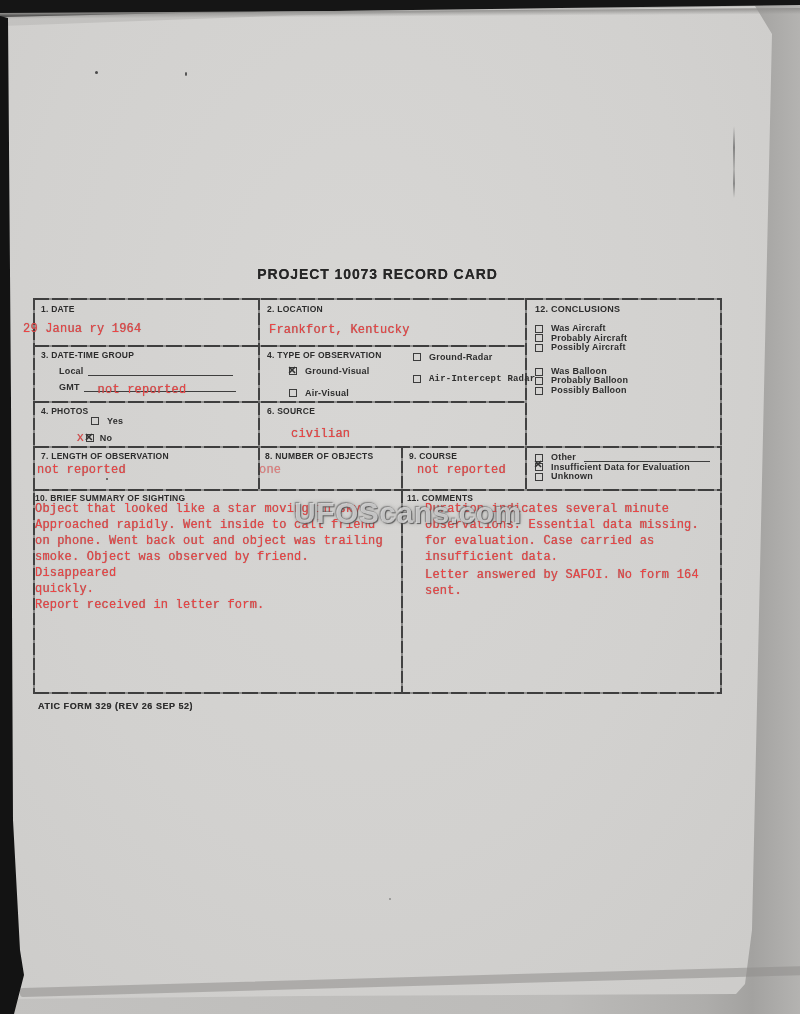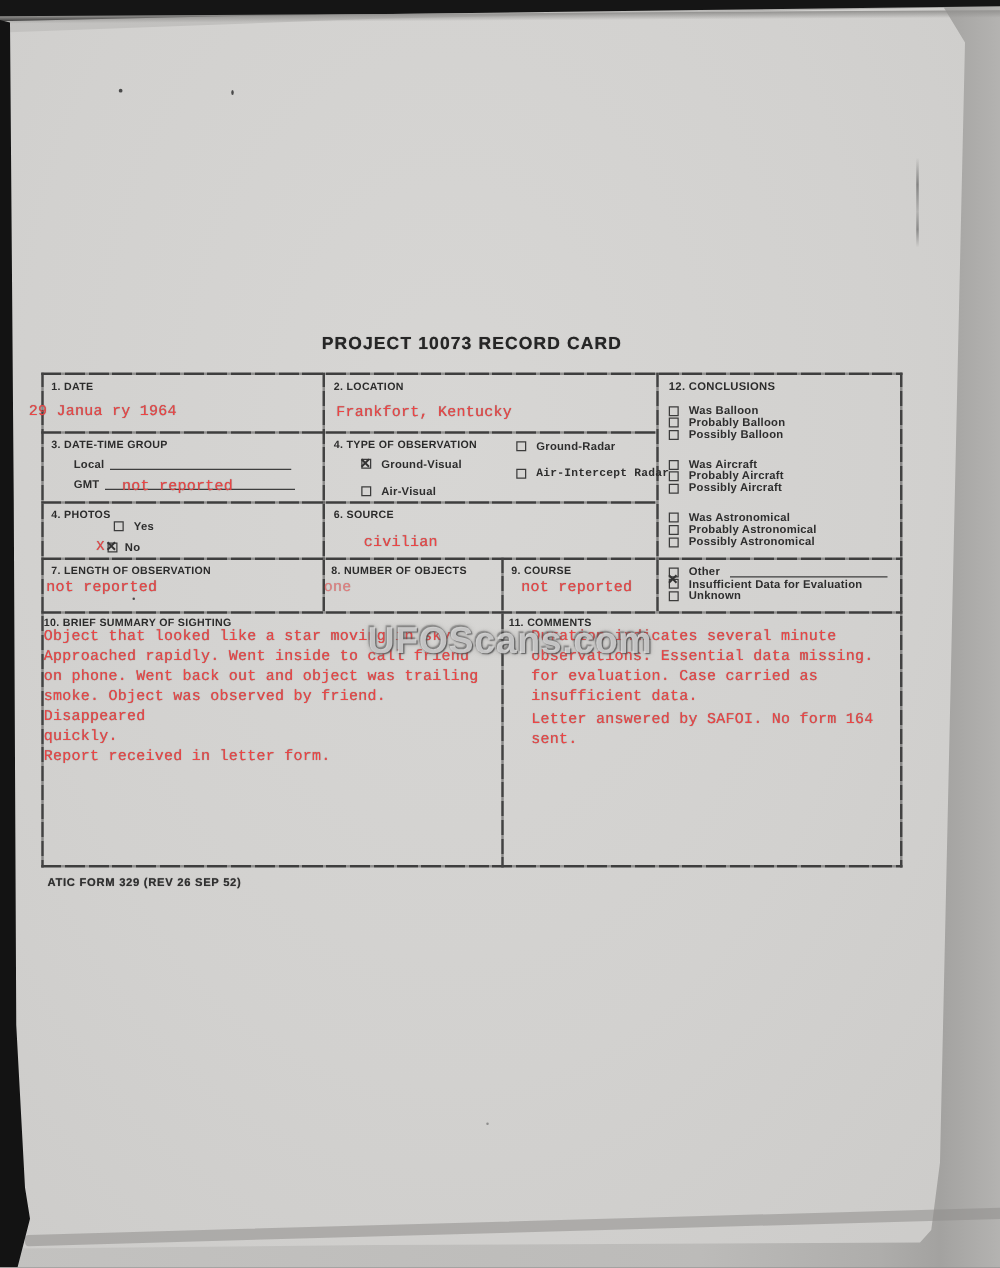--- a/index.html
+++ b/index.html
@@ -179,57 +179,43 @@
 insufficient data.</div>
       <div class="typed typed-block" style="position:absolute;left:22px;top:76px;width:292px;">Letter answered by SAFOI. No form 164
 sent.</div>
     </div>
 
     <div class="cell" style="left:494px;top:2px;width:193px;height:116px;">
       <div class="lbl" style="margin:4px 0 10px 8px;font-size:9px;">12. CONCLUSIONS</div>
       <div class="concl-group">
         <div class="chk-row">
             <span class="chk"></span>
+            <span class="opt-lbl">Was Aircraft</span>
+          </div>
+        <div class="chk-row">
+            <span class="chk"></span>
+            <span class="opt-lbl">Probably Aircraft</span>
+          </div>
+        <div class="chk-row">
+            <span class="chk"></span>
+            <span class="opt-lbl">Possibly Aircraft</span>
+          </div>
+      </div>
+      <div class="concl-group">
+        <div class="chk-row">
+            <span class="chk"></span>
             <span class="opt-lbl">Was Balloon</span>
           </div>
         <div class="chk-row">
             <span class="chk"></span>
             <span class="opt-lbl">Probably Balloon</span>
           </div>
         <div class="chk-row">
             <span class="chk"></span>
             <span class="opt-lbl">Possibly Balloon</span>
-          </div>
-      </div>
-      <div class="concl-group">
-        <div class="chk-row">
-            <span class="chk"></span>
-            <span class="opt-lbl">Was Aircraft</span>
-          </div>
-        <div class="chk-row">
-            <span class="chk"></span>
-            <span class="opt-lbl">Probably Aircraft</span>
-          </div>
-        <div class="chk-row">
-            <span class="chk"></span>
-            <span class="opt-lbl">Possibly Aircraft</span>
-          </div>
-      </div>
-      <div class="concl-group">
-        <div class="chk-row">
-            <span class="chk"></span>
-            <span class="opt-lbl">Was Astronomical</span>
-          </div>
-        <div class="chk-row">
-            <span class="chk"></span>
-            <span class="opt-lbl">Probably Astronomical</span>
-          </div>
-        <div class="chk-row">
-            <span class="chk"></span>
-            <span class="opt-lbl">Possibly Astronomical</span>
           </div>
       </div>
     </div>
     <div class="cell" style="left:494px;top:152px;width:193px;height:37px;padding-top:3px;box-sizing:border-box;">
       <div class="concl-group" style="margin-bottom:0;">
         <div class="chk-row">
             <span class="chk"></span>
             <span class="opt-lbl">Other</span>
             <span class="u-line other-line"></span>
           </div>

